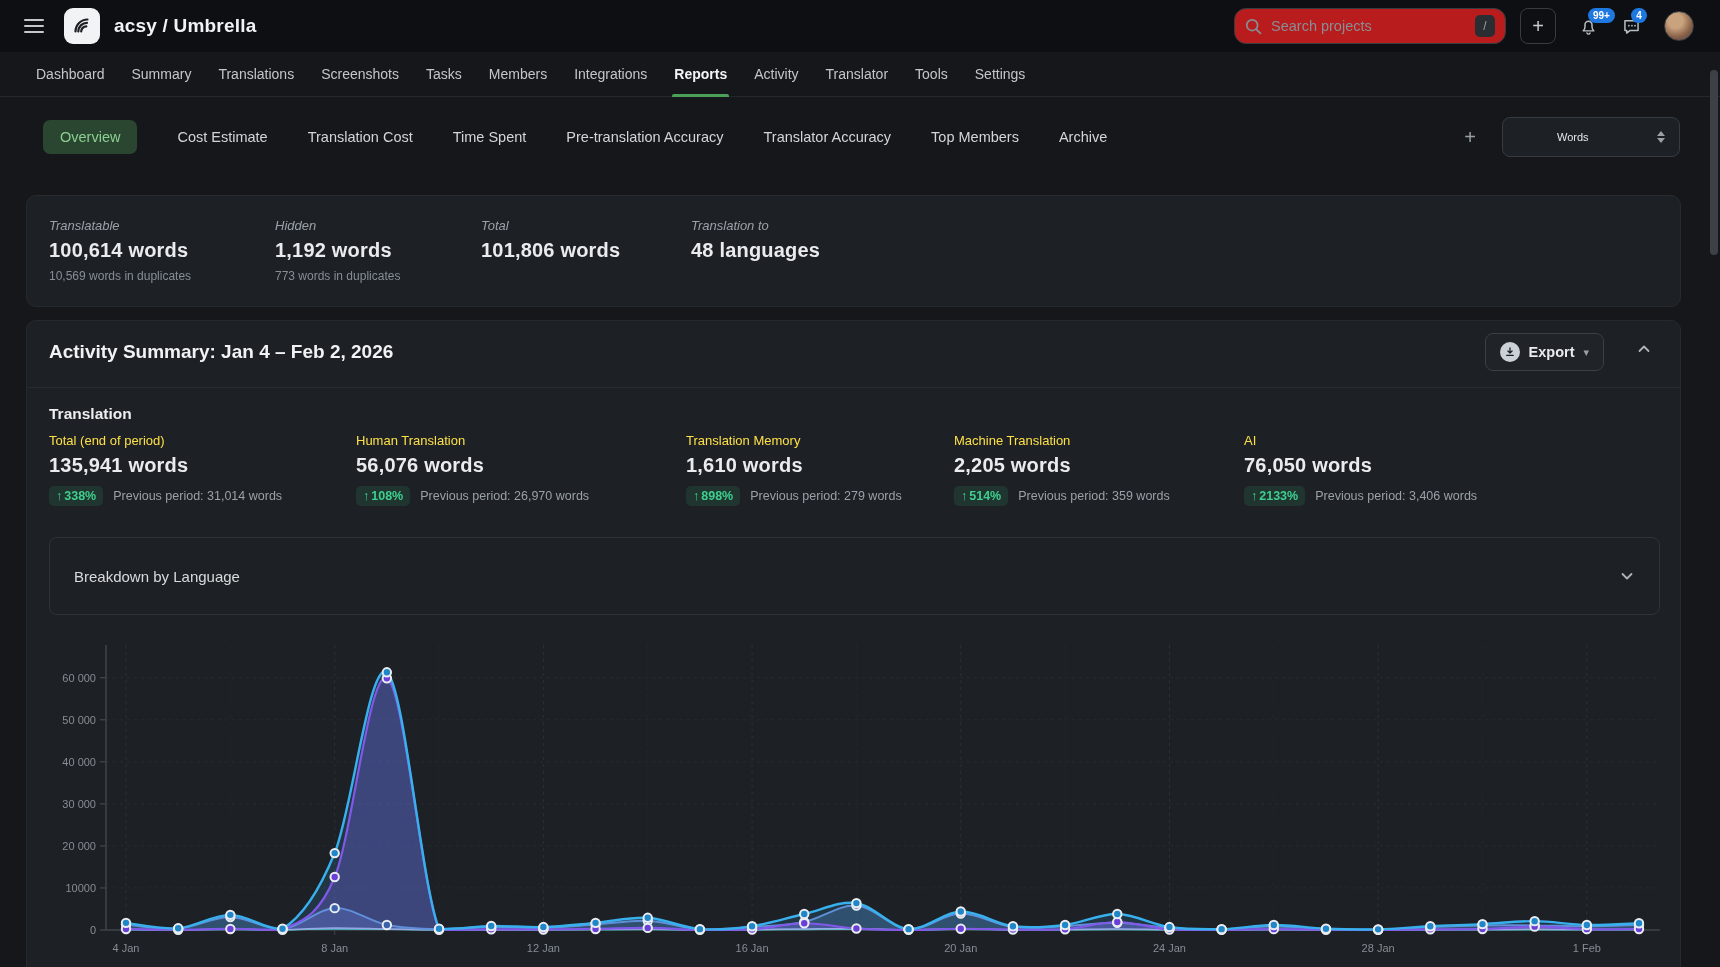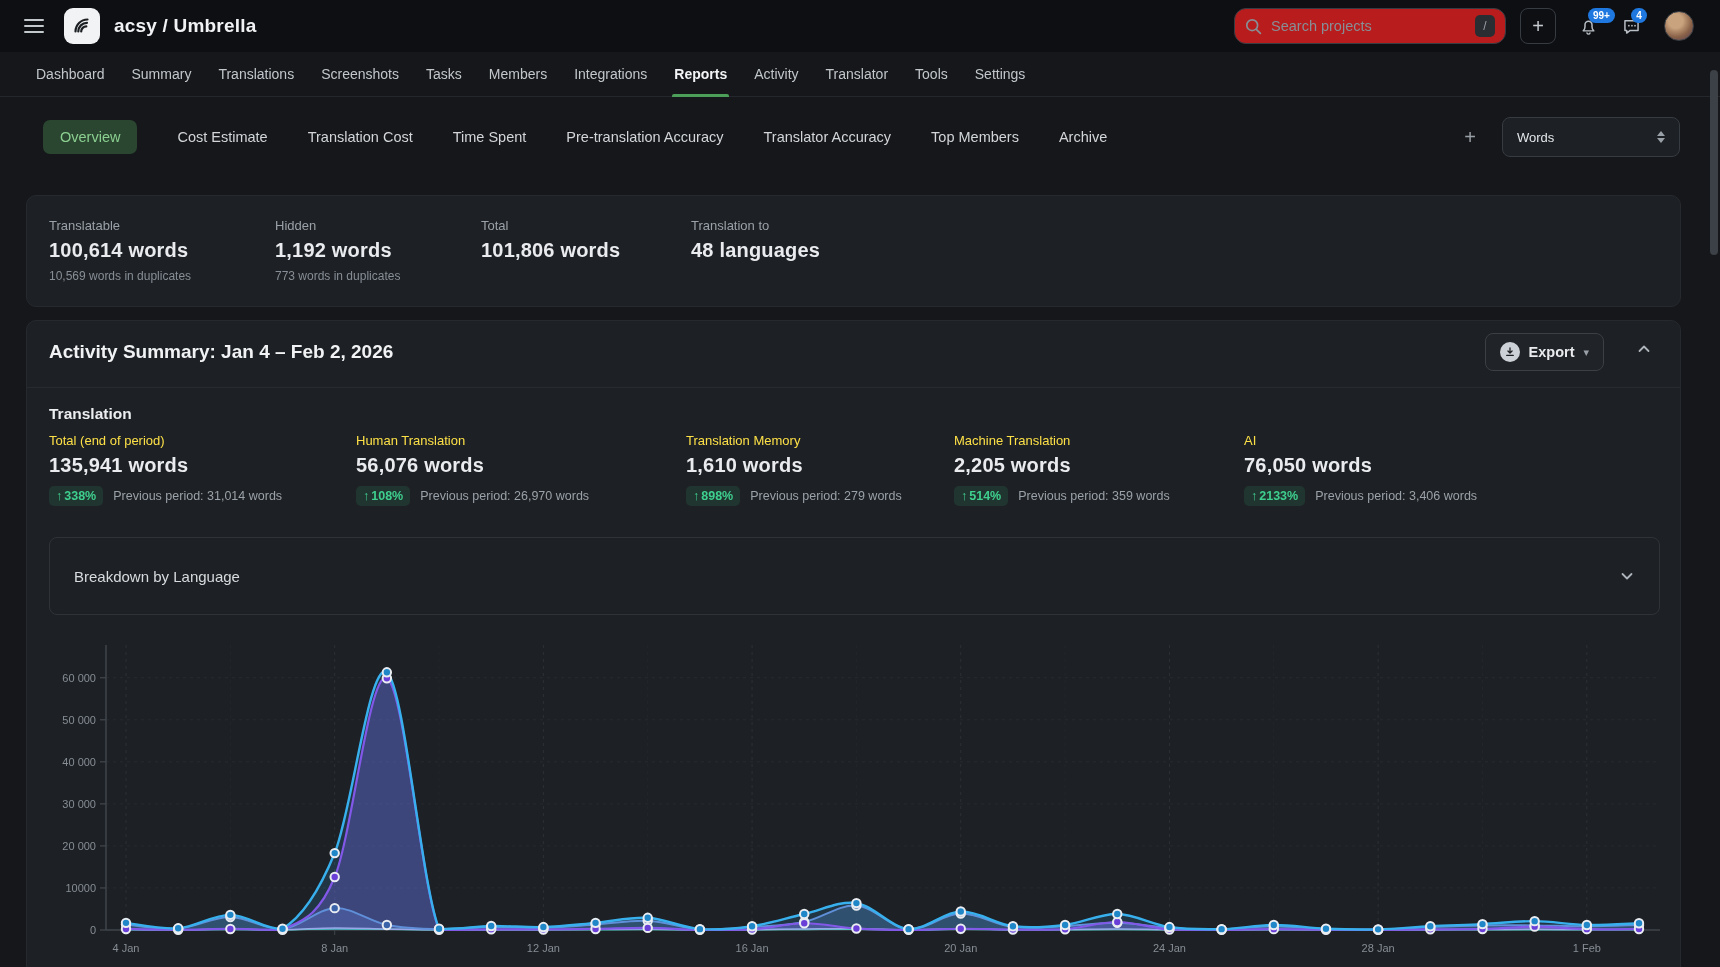--- a/index.html
+++ b/index.html
@@ -49,34 +49,34 @@
   .subnav { position:absolute; left:0; top:97px; width:1720px; height:80px; display:flex;
             align-items:center; padding-left:43px; }
   .subnav .tabs { display:flex; align-items:center; gap:40px; }
   .subnav a { color:#d2d5d9; font-size:14.5px; text-decoration:none; cursor:pointer; }
   .subnav a.pill { background:#2a4630; color:#8bcf90; padding:9px 17px; border-radius:7px; }
   .subnav-add { margin-left:auto; background:none; border:none; color:#9aa0a7; font-size:20px;
                 cursor:pointer; padding:4px 8px; }
   .unit-select { width:178px; height:40px; margin-left:18px; margin-right:40px; background:#1d2024;
                  border:1px solid #373c43; border-radius:8px; display:flex; align-items:center;
                  padding:0 14px; cursor:pointer; }
-  .unit-select .val { color:#e4e7ea; font-size:13px; }
+  .unit-select .val { color:#e4e7ea; font-size:11px;margin-left:40px; }
   .select-arrows { margin-left:auto; display:flex; flex-direction:column; gap:2px; }
   .select-arrows i { display:block; width:0; height:0; border-left:4px solid transparent;
                      border-right:4px solid transparent; }
   .select-arrows i.up { border-bottom:5px solid #9aa0a7; }
   .select-arrows i.dn { border-top:5px solid #9aa0a7; }
 
   
   .card { position:absolute; left:26px; width:1655px; background:#1d2024; border:1px solid #26292e;
           border-radius:10px; }
   .stats-card { top:195px; height:112px; display:flex; padding:20px 22px; }
   .stat { display:flex; flex-direction:column; }
   .stat:nth-child(1){ width:226px; } .stat:nth-child(2){ width:206px; } .stat:nth-child(3){ width:210px; }
-  .stat-label { color:#9aa1a8; font-size:13px; margin-top:2px; }
+  .stat-label { color:#9aa1a8; font-size:13px; margin-top:2px;font-style:italic; }
   .stat-value { color:#e9ebee; font-size:20px; font-weight:700; margin-top:6px; letter-spacing:.2px; }
   .stat-note { color:#878e96; font-size:12px; margin-top:7px; }
 
   .activity-card { top:320px; height:660px; }
   .card-header { position:relative; height:66px; }
   .card-title { position:absolute; left:22px; top:20px; color:#f0f2f4; font-size:19px; font-weight:700; }
   .export-btn { position:absolute; right:76px; top:12px; height:38px; display:flex; align-items:center;
                 gap:9px; background:#202327; border:1px solid #3b4046; border-radius:8px; padding:0 14px;
                 cursor:pointer; }
   .export-circle { width:20px; height:20px; border-radius:50%; background:#ccd1d7; display:flex;

